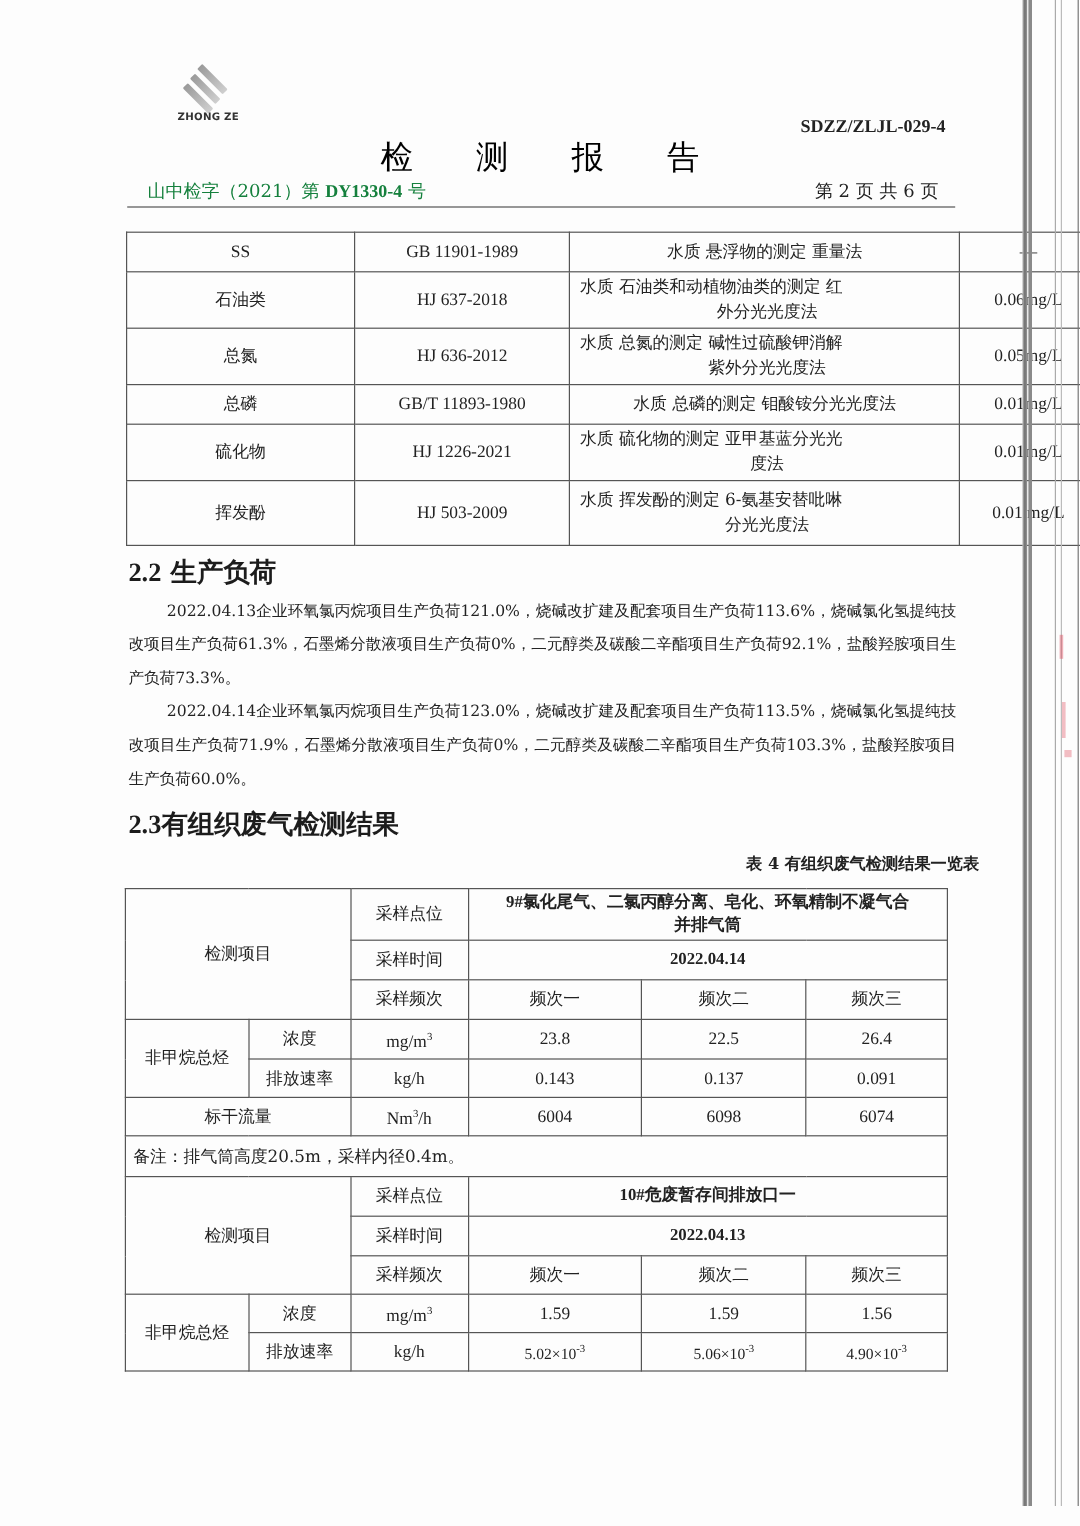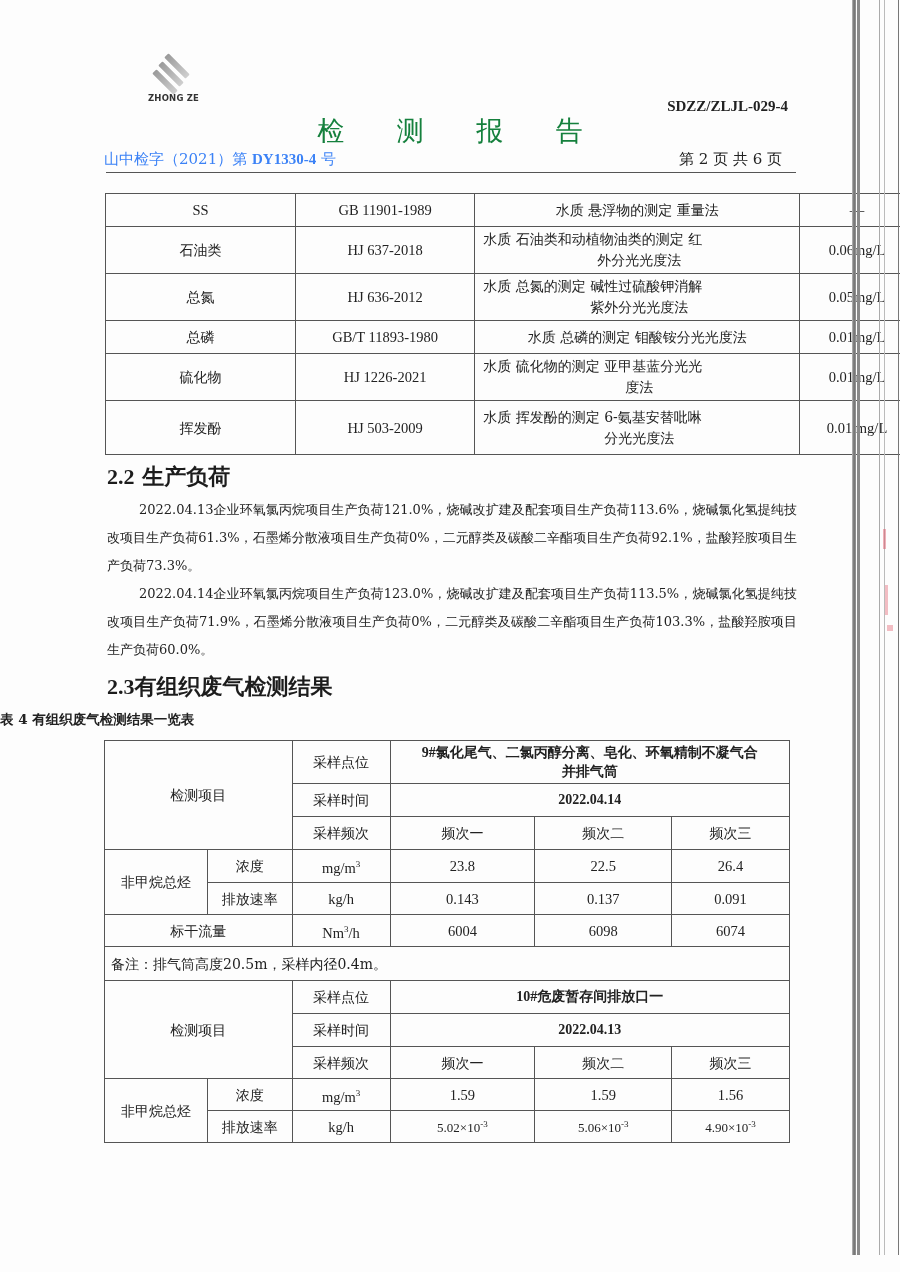--- a/index.html
+++ b/index.html
@@ -7,35 +7,35 @@
     width: 900px; height: 1272px; position: relative; overflow: hidden;
     background: #fdfdfd;
     font-family: "DejaVu Serif", "Liberation Serif", serif;
     color: #1c1c1c;
   }
   .page { position: absolute; left: 0; top: 0; width: 900px; height: 1272px; }
   .logo { position: absolute; left: 108px; top: 55px; width: 60px; height: 52px; margin-left: 40px; }
   .logo .bar { position: absolute; height: 6px; width: 30px; background: linear-gradient(90deg,#9a9a9a,#cfcfcf); transform: rotate(45deg); border-radius: 1px; }
   .logo .label { position: absolute; left: 0; top: 38px; font-family: "DejaVu Sans", sans-serif; font-weight: bold; font-size: 8.5px; color: #333; letter-spacing: 0.2px; white-space: nowrap; }
   .doc-code { position: absolute; right: 112px; top: 98px; font-family: "Liberation Serif", serif; font-weight: bold; font-size: 15px; color: #222; }
-  .title { position: absolute; left: 0; width: 900px; top: 113px; text-align: center; font-size: 27px; letter-spacing: 22px; text-indent: 22px; color: #15803d; font-family: "DejaVu Serif", serif; }
-  .report-no { position: absolute; left: 104px; top: 150px; font-size: 15px; color: #3b82f6; }
+  .title { position: absolute; left: 0; width: 900px; top: 113px; text-align: center; font-size: 27px; letter-spacing: 22px; text-indent: 22px; color: #000000; font-family: "DejaVu Serif", serif; }
+  .report-no { position: absolute; left: 123px; top: 150px; font-size: 15px; color: #15803d; }
   .report-no b { font-family: "Liberation Serif", serif; }
   .page-no { position: absolute; right: 118px; top: 150px; font-size: 15px; color: #222; }
   .hr { position: absolute; left: 106px; width: 690px; height: 1px; background: #555; }
   table { border-collapse: collapse; position: absolute; font-size: 14px; }
   td { border: 1px solid #555; text-align: center; vertical-align: middle; padding: 0 4px; line-height: 20px; color: #222; }
   td.num { font-family: "Liberation Serif", serif; font-size: 14.5px; }
   td.left { text-align: left; padding-left: 6px; }
   .method { text-align: left; padding-left: 8px; line-height: 21px; }
   .method .c2 { display: block; text-align: center; }
   .h2 { position: absolute; left: 107px; font-size: 22px; font-weight: bold; color: #1c1c1c; }
   .h2 .n { font-family: "Liberation Serif", serif; }
   .para { position: absolute; left: 107px; width: 690px; font-size: 13px; line-height: 28px; color: #222; text-align: justify; }
-  .caption { position: absolute; left: 0; width: 816px; top: 711px; text-align: left; font-size: 13.5px; font-weight: bold; color: #222; }
+  .caption { position: absolute; left: 0; width: 816px; top: 711px; text-align: right; font-size: 13.5px; font-weight: bold; color: #222; }
   .binding { position: absolute; top: 0; height: 1255px; }
   .stamp { position: absolute; left: 879px; top: 525px; width: 18px; height: 140px; color: #e0485a; font-size: 12px; opacity: 0.7; }
   sup { font-size: 9px; }
   .bold { font-weight: bold; font-family: "Liberation Serif", serif; }
 </style>
 </head>
 <body>
 
 <div class="page">
 

